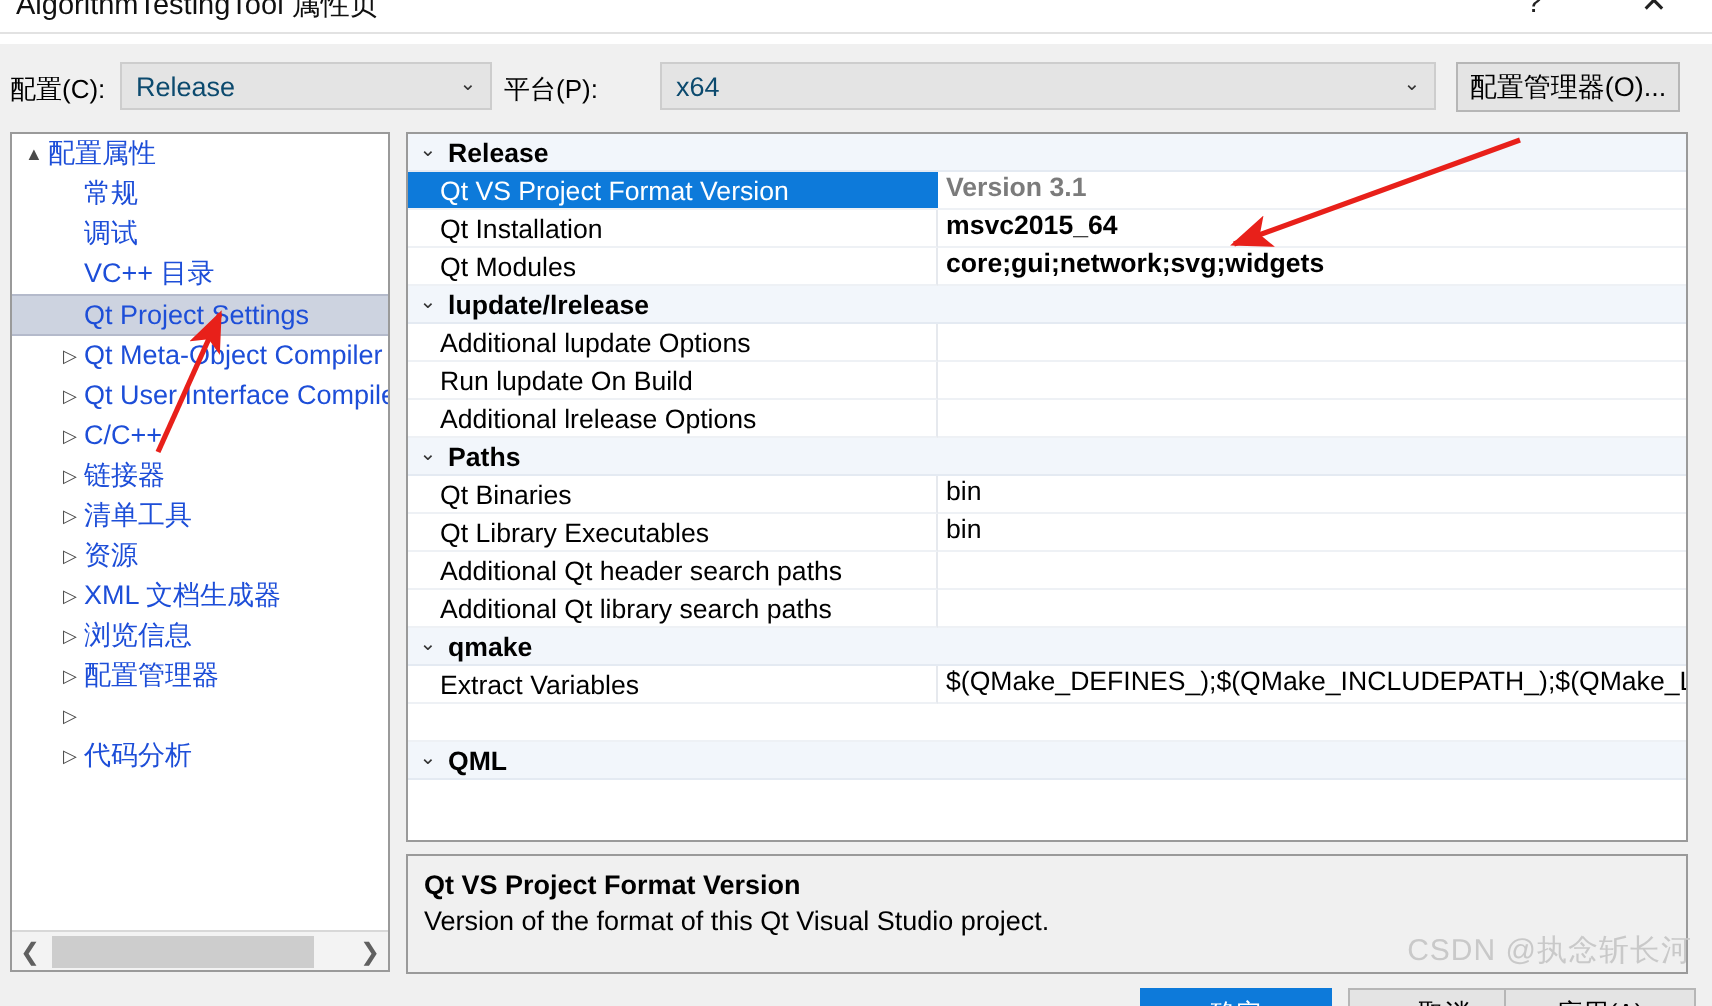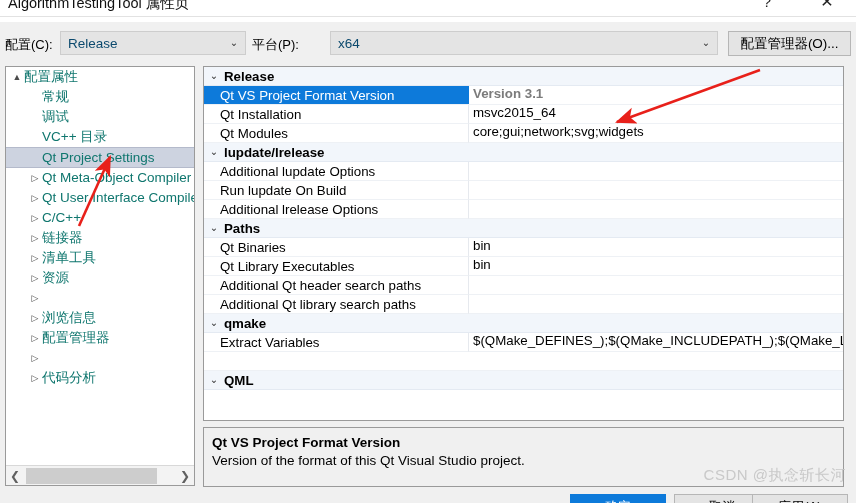--- a/index.html
+++ b/index.html
@@ -87,21 +87,21 @@
     font-size: 10px;
     color: #333;
     line-height: 22px;
   }
   #combo-config { left: 60px; width: 186px; }
   #combo-platform { left: 330px; width: 388px; }
 
   .cfgmgr-btn {
     position: absolute;
     left: 728px; top: 8px;
-    width: 123px; height: 25px;
+    width: 112px; height: 25px;
     background: #e4e4e4;
     border: 1px solid #b6b6b6;
     font-size: 13.5px;
     color: #000;
     display: flex;
     align-items: center;
     justify-content: center;
     white-space: nowrap;
     cursor: default;
   }
@@ -140,21 +140,21 @@
     width: 14px;
     flex: 0 0 14px;
     text-align: center;
     font-size: 9px;
     color: #4a4a4a;
     line-height: 20px;
   }
   .t-arrow.open { color: #4a4a4a; }
   .t-label {
     font-size: 13.5px;
-    color: #0f766e;
+    color: #1d4ed8;
     line-height: 20px;
   }
   .lvl0 .t-arrow { margin-left: 4px; }
   .lvl1 { padding-left: 22px; }
   .lvl1 .t-arrow { margin-left: 0px; }
 
   
   .hscroll {
     position: absolute;
     left: 0; bottom: 0;
@@ -238,21 +238,21 @@
     cursor: default;
   }
   .grow.cat .gval {
     border-bottom: 1px solid #e4eaf2;
   }
   .grow.selected .gname {
     background: #0d7ada;
     color: #ffffff;
     border-right: none;
   }
-  .val-bold { font-weight: normal; }
+  .val-bold { font-weight: bold; }
   .val-gray { color: #7b7b7b; font-weight: bold; }
 
   
   .descpanel {
     position: absolute;
     left: 203px; top: 427px;
     width: 641px; height: 60px;
     background: #f0f0f0;
     border: 1px solid #9a9a9a;
     padding: 6px 8px 0 8px;
@@ -376,20 +376,21 @@
         <div class="tnode lvl1">
           <span class="t-arrow">▷</span>
           <span class="t-label">清单工具</span>
         </div>
         <div class="tnode lvl1">
           <span class="t-arrow">▷</span>
           <span class="t-label">资源</span>
         </div>
         <div class="tnode lvl1">
           <span class="t-arrow">▷</span>
+          <span class="t-label">XML 文档生成器</span>
         </div>
         <div class="tnode lvl1">
           <span class="t-arrow">▷</span>
           <span class="t-label">浏览信息</span>
         </div>
         <div class="tnode lvl1">
           <span class="t-arrow">▷</span>
           <span class="t-label">配置管理器</span>
         </div>
         <div class="tnode lvl1">

